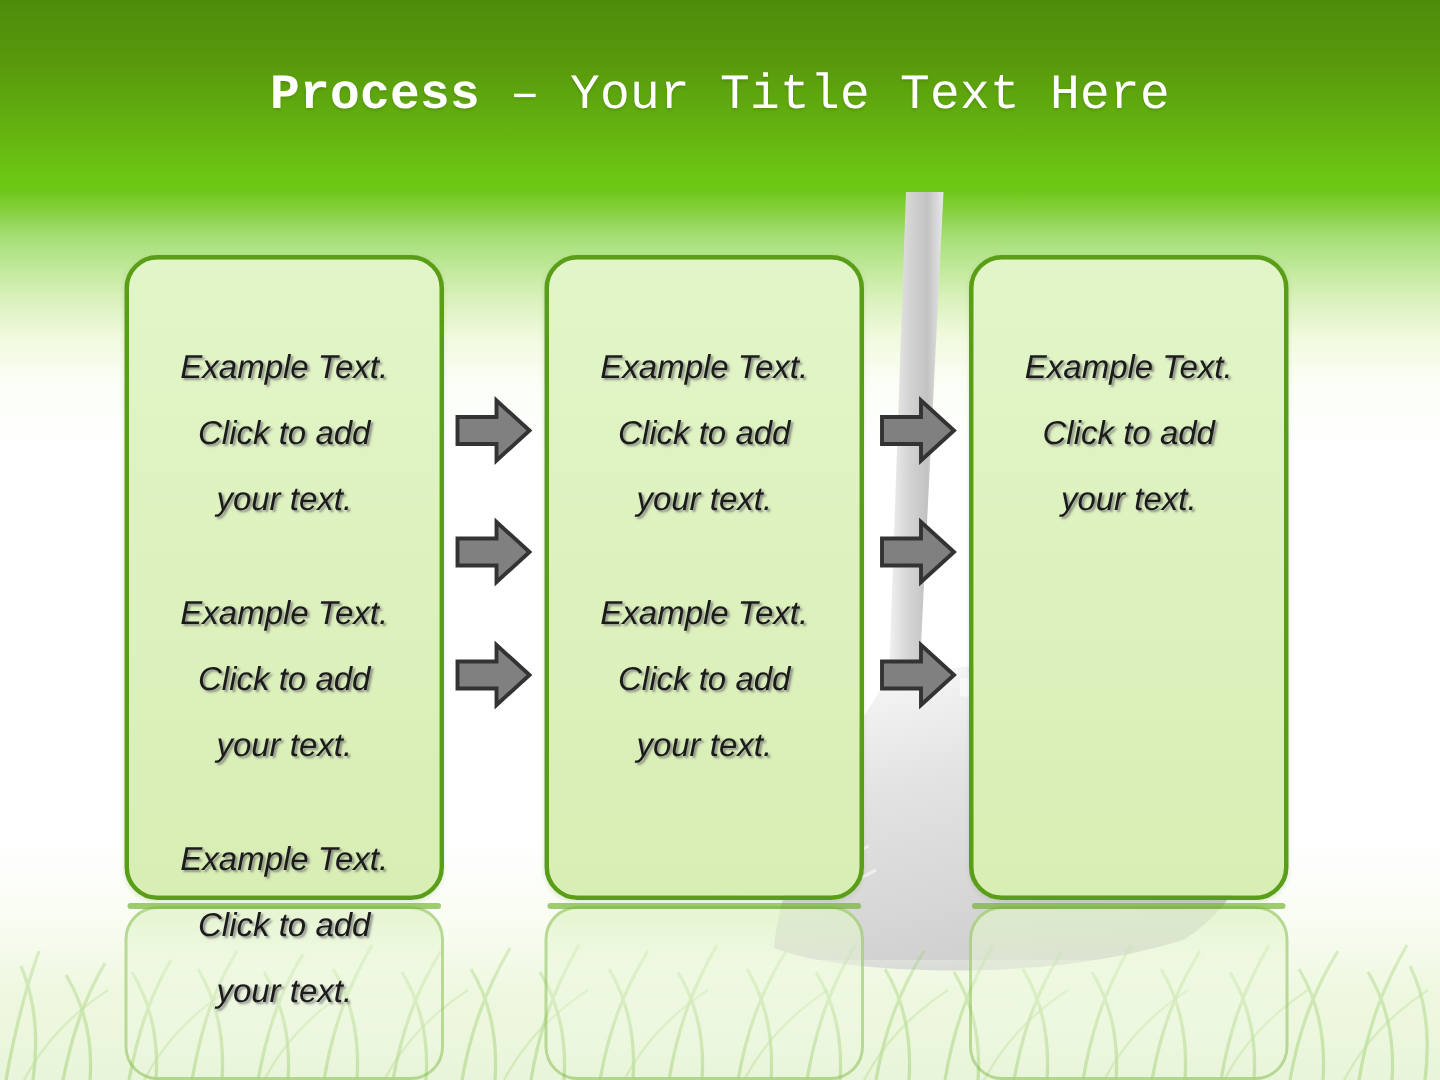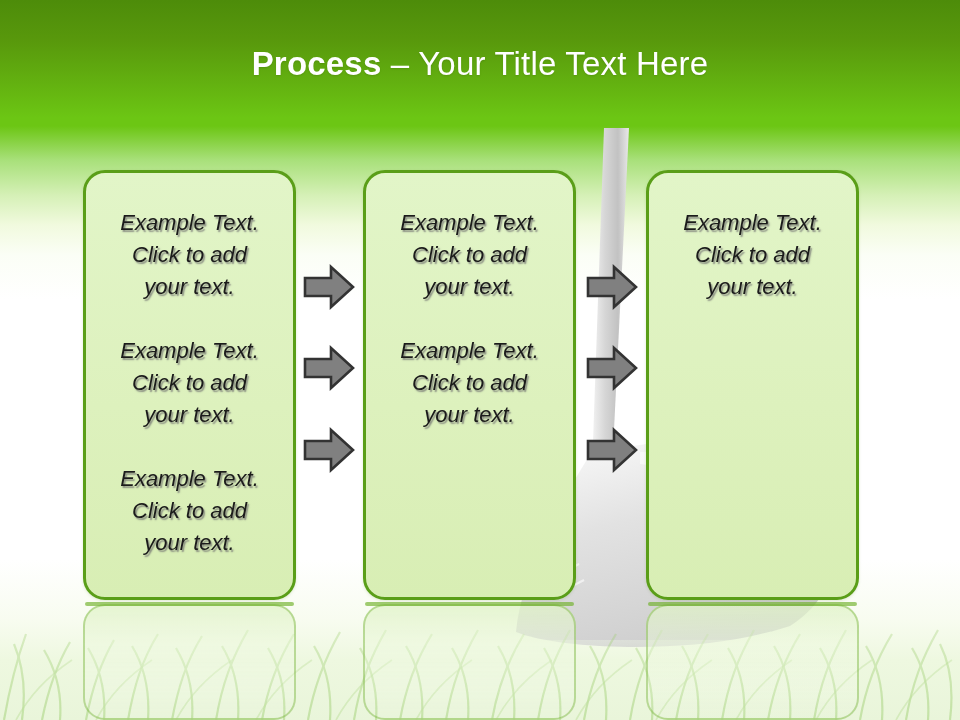--- a/index.html
+++ b/index.html
@@ -67,20 +67,21 @@
     display: flex;
     align-items: center;
     justify-content: center;
   }
   .title-text {
     color: #ffffff;
     font-size: 33px;
     letter-spacing: 0.2px;
     white-space: pre;
     text-shadow: 0 1px 2px rgba(0,0,0,0.12);
+    font-family: Liberation Mono, monospace;
   }
   .title-strong { font-weight: bold; }
   .title-rest  { font-weight: normal; }
 
   
   .box {
     position: absolute;
     box-sizing: border-box;
     border: 3px solid #5a9e18;
     border-radius: 22px;
@@ -89,25 +90,25 @@
     padding: 34px 14px 0 14px;
   }
   #box-1 { left: 83px;  top: 170px; width: 213px; height: 430px; }
   #box-2 { left: 363px; top: 170px; width: 213px; height: 430px; }
   #box-3 { left: 646px; top: 170px; width: 213px; height: 430px; }
 
   .box-text {
     text-align: center;
     font-style: italic;
     font-size: 22px;
-    line-height: 32px;
+    line-height: 44px;
     color: #1b1b1b;
     text-shadow: 1.5px 1.5px 1.5px rgba(110,110,110,0.75);
     white-space: pre-line;
-    margin: 0 0 32px 0;
+    margin: 16px 0 32px 0;
   }
   .box-text:last-child { margin-bottom: 0; }
 
   
   .reflection {
     position: absolute;
     box-sizing: border-box;
     border: 2px solid rgba(120,180,60,0.45);
     border-radius: 22px;
     background: linear-gradient(to bottom,

